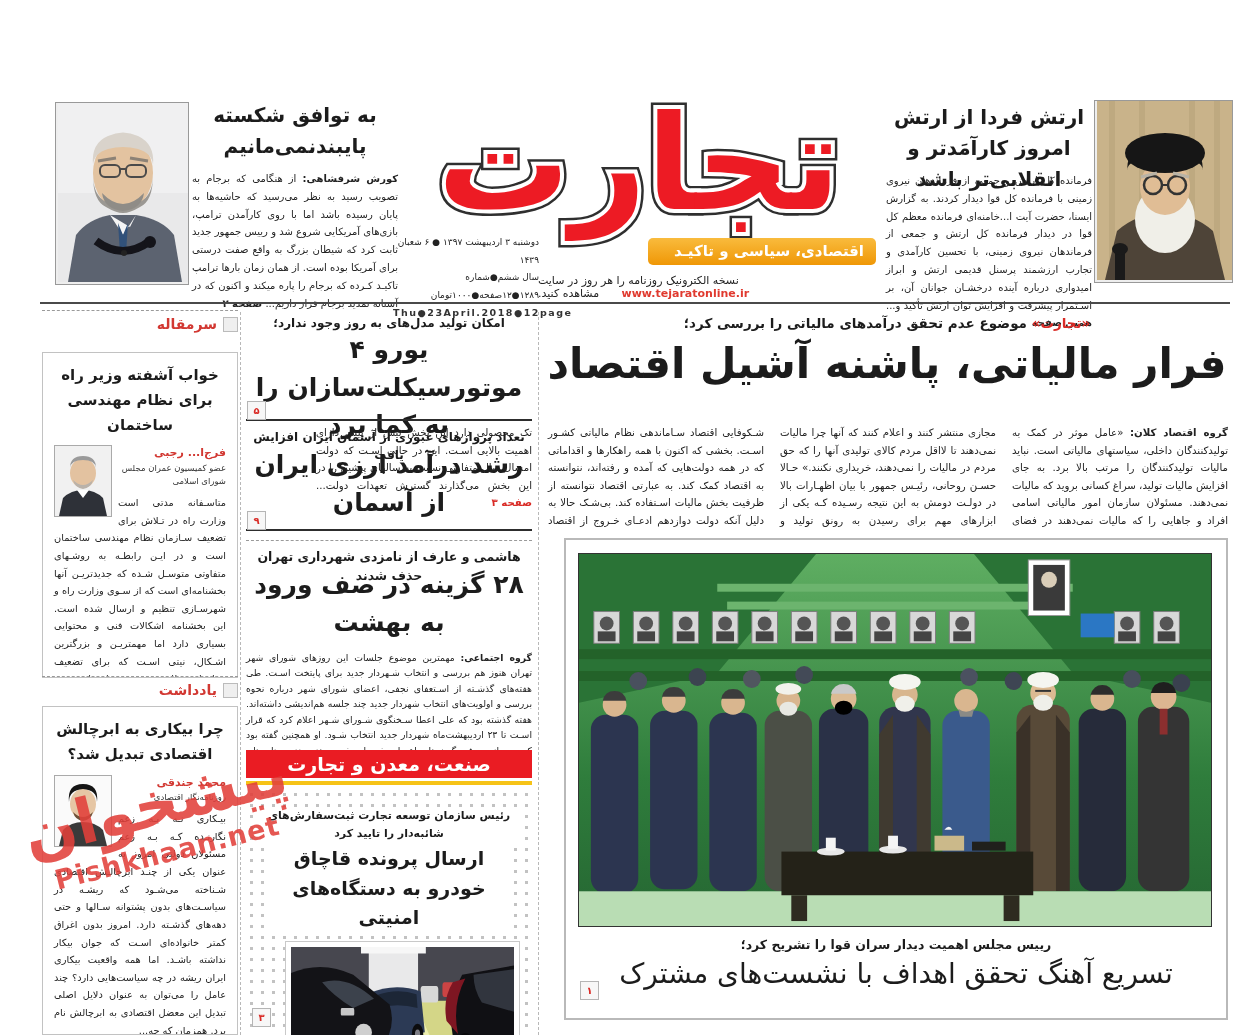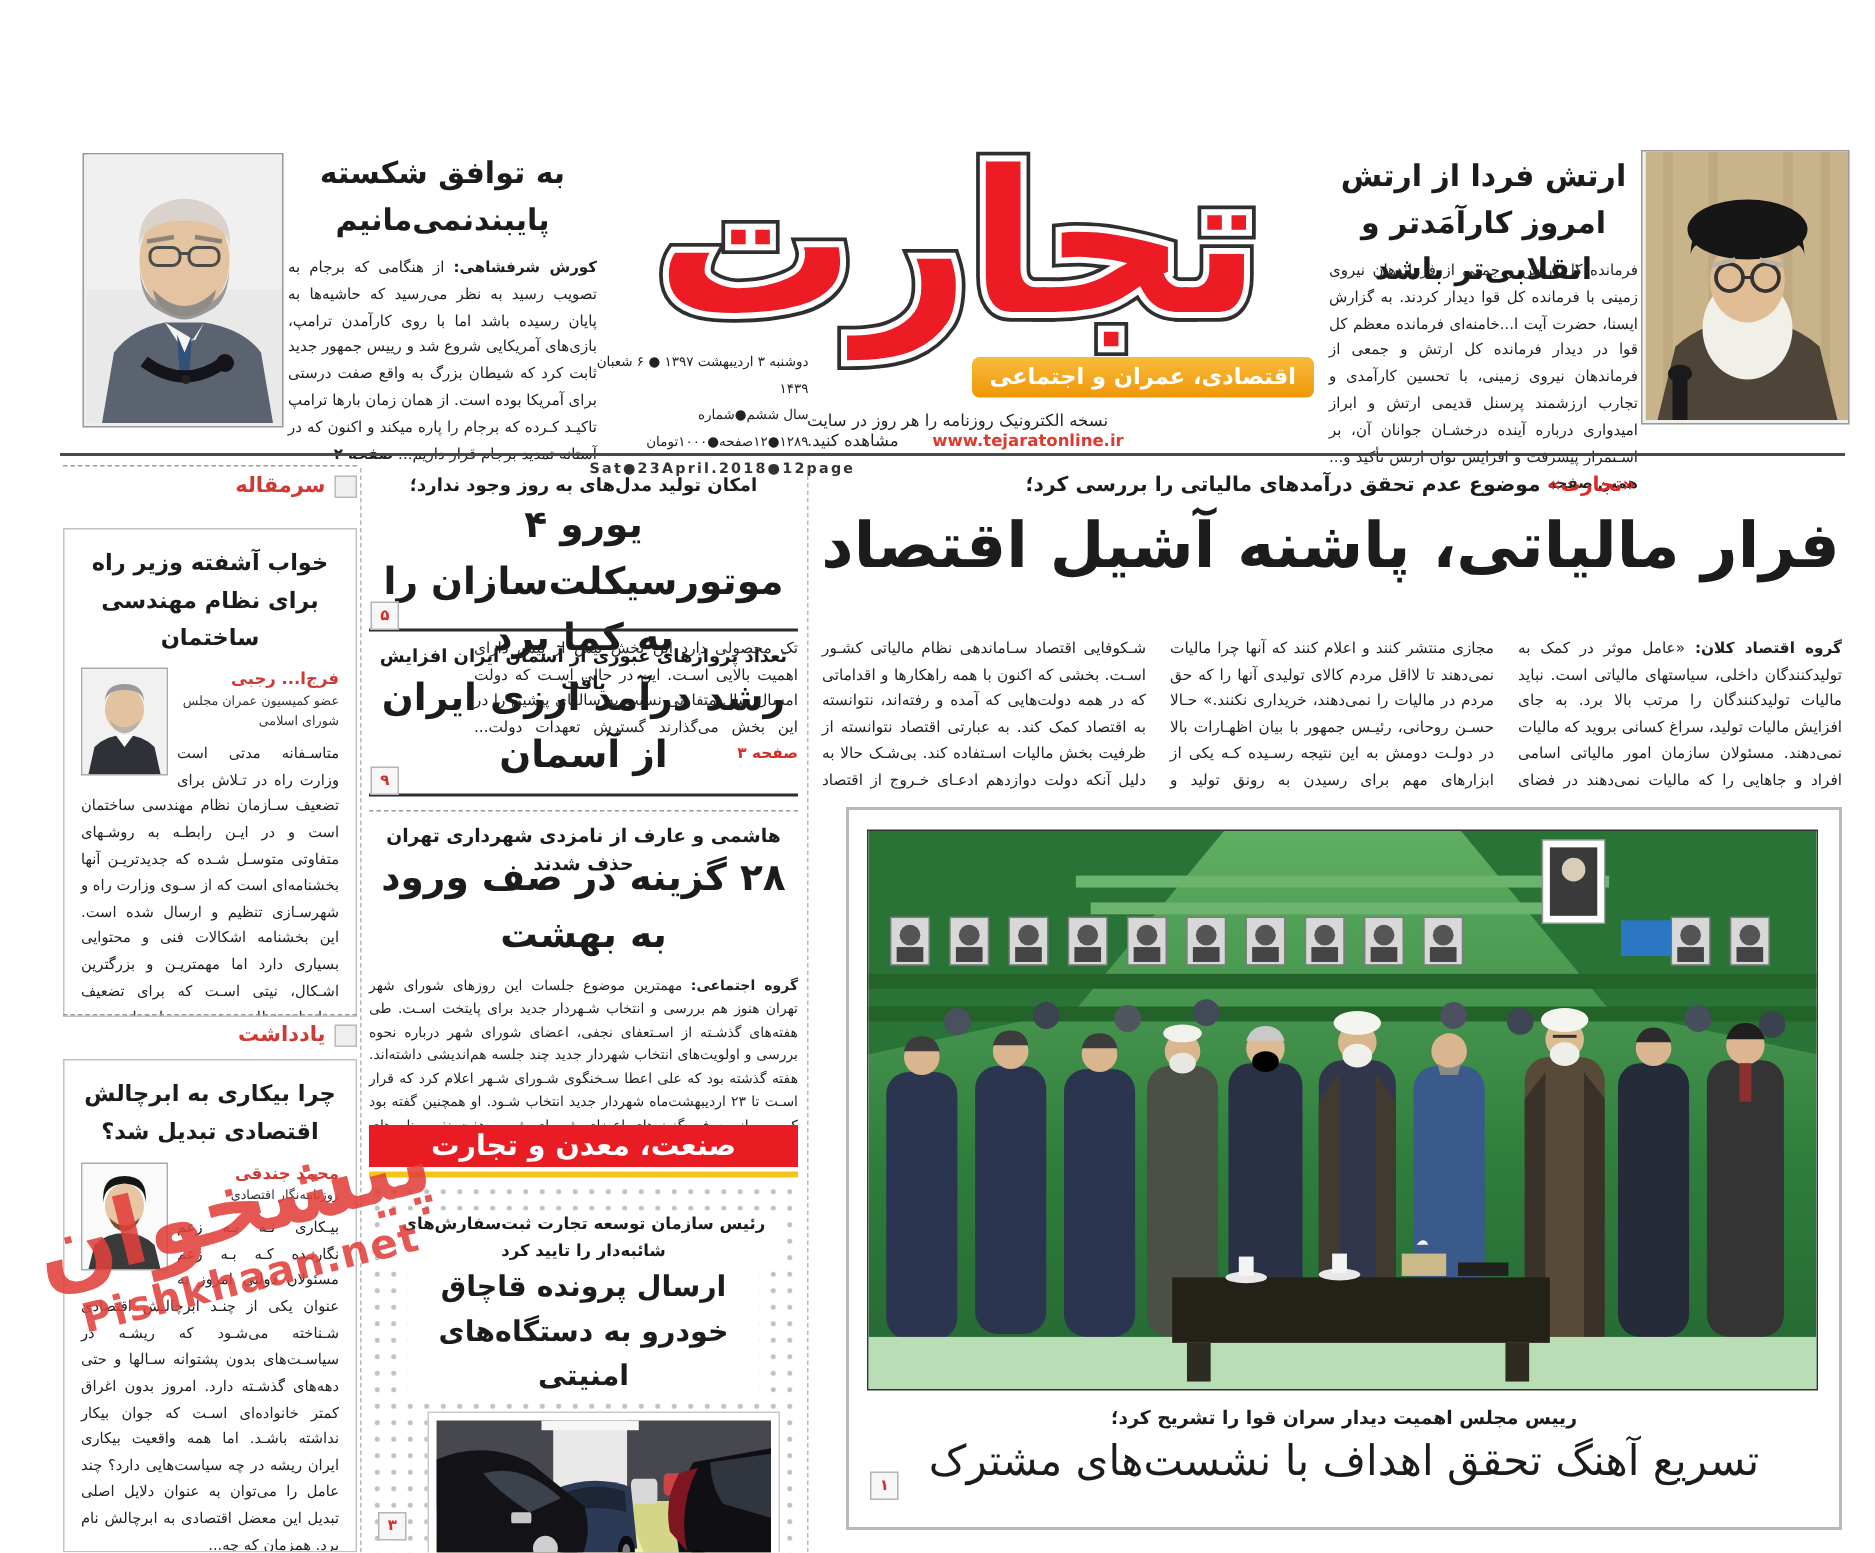--- a/index.html
+++ b/index.html
@@ -72,24 +72,24 @@
 
   <div class="abs logo-wrap">
     <span class="logo-layer logo-blk">تجارت</span>
     <span class="logo-layer logo-wht">تجارت</span>
     <span class="logo-layer logo-red">تجارت</span>
   </div>
 
   <div class="abs dateline">
     <div>دوشنبه ۳ اردیبهشت ۱۳۹۷ ● ۶ شعبان ۱۴۳۹</div>
     <div>سال ششم●شماره ۱۲۸۹●۱۲صفحه●۱۰۰۰تومان</div>
-    <div class="lat">Sat●23April.2018●12page</div>
-  </div>
-
-  <div class="abs tagline">اقتصادی، عمران و اجتماعی</div>
+    <div class="lat">Thu●23April.2018●12page</div>
+  </div>
+
+  <div class="abs tagline">اقتصادی، سیاسی و تاکیـد</div>
 
   <div class="abs webline">
     <span>نسخه الکترونیک روزنامه را هر روز در سایت</span>
     <b class="url">www.tejaratonline.ir</b>
     <span>مشاهده کنید.</span>
   </div>
 
   <div class="abs photo-frame" style="left:55px;top:102px;width:132px;height:181px;">
     <svg width="130" height="179" viewBox="0 0 130 179">
       <rect width="130" height="179" fill="#e9e9ea"></rect>

